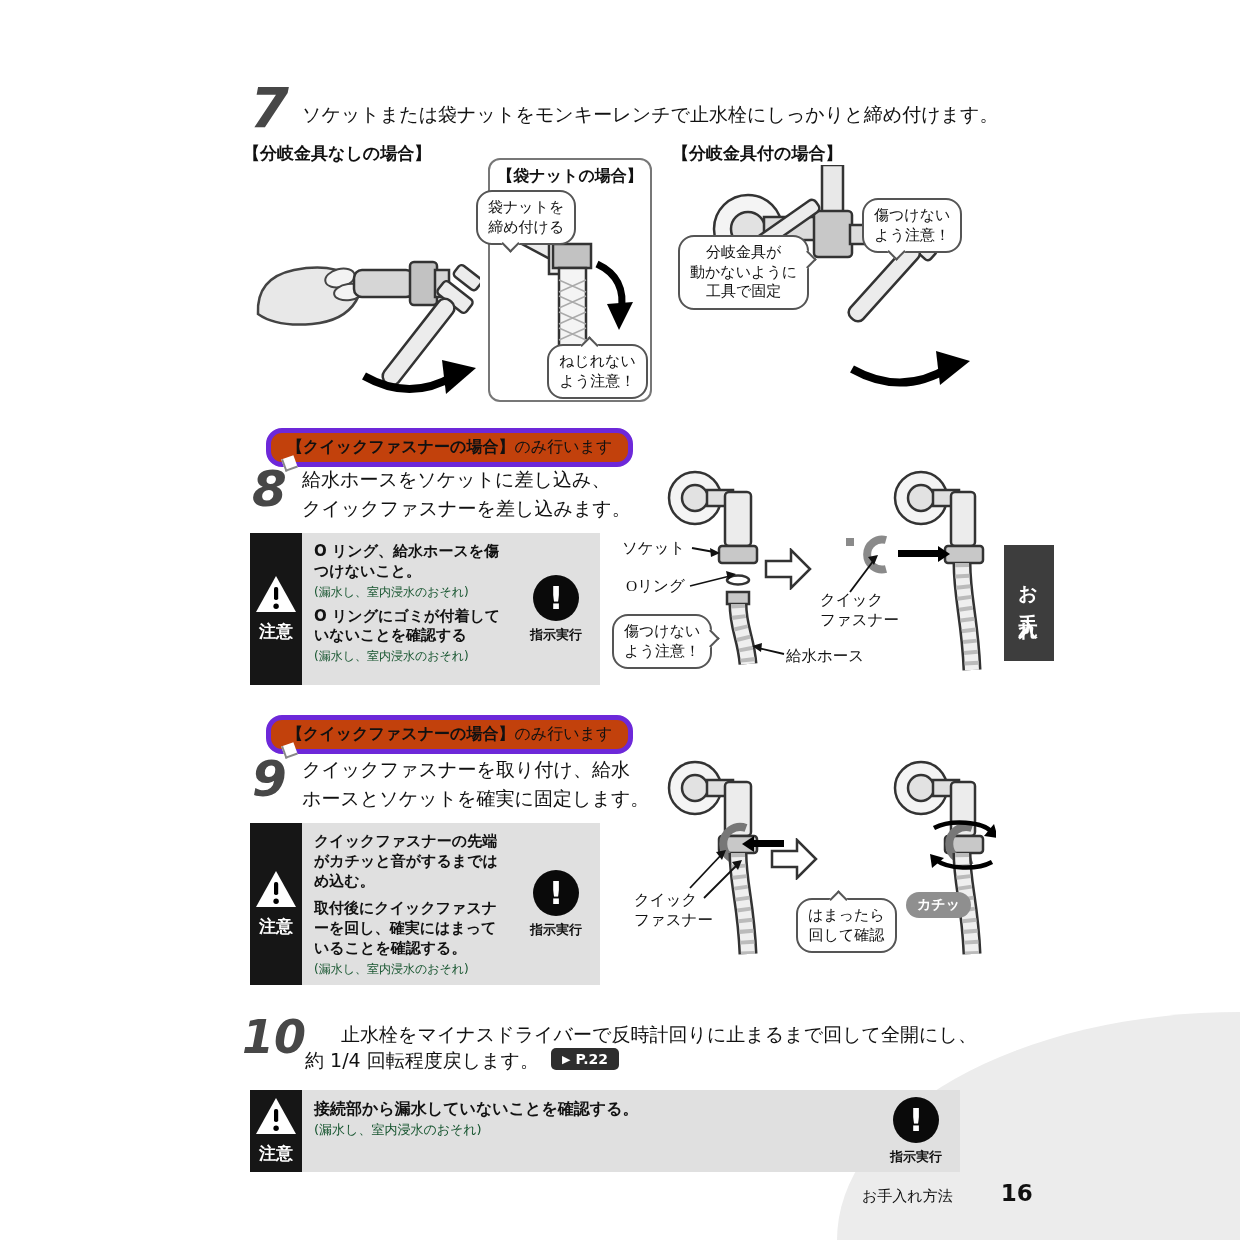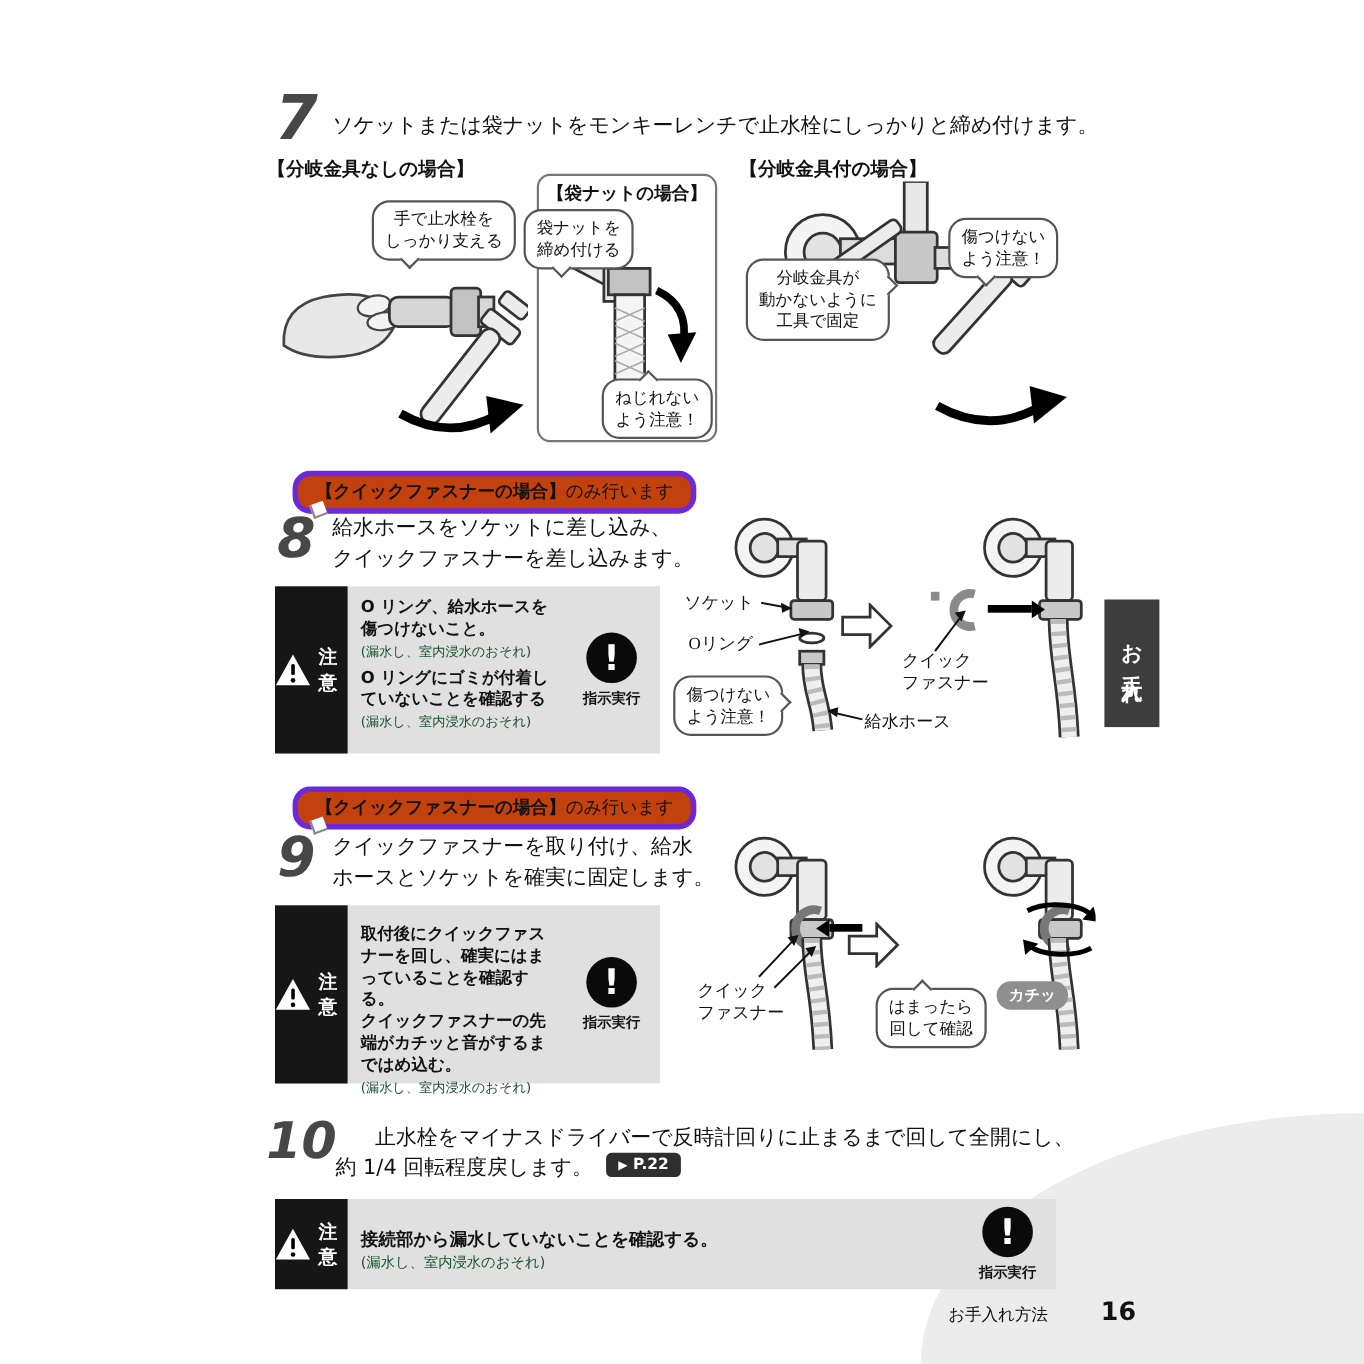--- a/index.html
+++ b/index.html
@@ -19,21 +19,21 @@
   .bubble{position:absolute;background:#fff;border:2px solid #555;border-radius:16px;padding:6px 10px;
           font-size:15px;line-height:1.3;text-align:center;white-space:pre-line;z-index:4;}
   .bubble::after{content:"";position:absolute;width:11px;height:11px;background:#fff;transform:rotate(45deg);}
   .tail-b::after{bottom:-7px;left:26px;border-right:2px solid #555;border-bottom:2px solid #555;}
   .tail-t::after{top:-7px;left:34px;border-left:2px solid #555;border-top:2px solid #555;}
   .tail-r::after{right:-7px;top:16px;border-right:2px solid #555;border-top:2px solid #555;}
   .ill-label{position:absolute;font-size:15.5px;line-height:1.3;white-space:pre-line;z-index:3;}
   .overlay{position:absolute;z-index:2;pointer-events:none;}
   .fixture{position:absolute;z-index:1;}
   .caution{position:absolute;display:flex;background:#e0e0e0;z-index:3;}
-  .caution-side{flex:0 0 52px;background:#161616;color:#fff;display:flex;flex-direction:row;
+  .caution-side{flex:0 0 52px;background:#161616;color:#fff;display:flex;flex-direction:column;
                 align-items:center;justify-content:center;gap:7px;}
   .caution-word{font-weight:bold;font-size:17px;}
   .caution-body{flex:1;padding:9px 4px 6px 12px;}
   .c-item{font-size:15px;font-weight:600;line-height:1.32;}
   .c-note{font-size:12px;color:#14532d;margin:2px 0 6px;}
   .caution-action{flex:0 0 88px;display:flex;flex-direction:column;align-items:center;justify-content:center;gap:5px;}
   .action-circle{width:46px;height:46px;border-radius:50%;background:#0a0a0a;color:#fff;display:flex;
                  align-items:center;justify-content:center;font-weight:bold;font-size:32px;line-height:1;}
   .action-label{font-size:13px;font-weight:bold;}
   .open-arrow{position:absolute;z-index:2;}
@@ -109,22 +109,20 @@
     <rect x="192" y="54" width="25" height="31" fill="#c2c2c2" stroke="#333" stroke-width="2.5"></rect>
     <g transform="rotate(42 202 72)">
       <rect x="206" y="38" width="27" height="13" rx="4" fill="#ececec" stroke="#333" stroke-width="2.5"></rect>
       <rect x="204" y="58" width="34" height="15" rx="4" fill="#ececec" stroke="#333" stroke-width="2.5"></rect>
       <rect x="211" y="70" width="17" height="96" rx="7" fill="#ececec" stroke="#333" stroke-width="2.5"></rect>
     </g>
     <path d="M152,204 Q202,232 250,202" fill="none" stroke="#000" stroke-width="8"></path>
     <polygon points="240,220 270,196 236,186" fill="#000"></polygon>
   </svg>
 
-  <div class="bubble tail-b" style="left:338px;top:182px;">手で止水栓を
-しっかり支える</div>
   <div class="bubble tail-b" style="left:476px;top:190px;">袋ナットを
 締め付ける</div>
   <div class="bubble tail-t" style="left:547px;top:344px;">ねじれない
 よう注意！</div>
   <div class="bubble tail-r" style="left:678px;top:235px;">分岐金具が
 動かないように
 工具で固定</div>
   <div class="bubble tail-b" style="left:862px;top:198px;">傷つけない
 よう注意！</div>
 
@@ -223,22 +221,22 @@
   <div class="caution" style="left:250px;top:823px;width:350px;height:162px;">
     <div class="caution-side">
       <svg width="42" height="38" viewBox="0 0 42 38">
         <polygon points="21,1 41,37 1,37" fill="#fff"></polygon>
         <rect x="19" y="12" width="4.2" height="13" rx="1.8" fill="#000"></rect>
         <circle cx="21.1" cy="31.2" r="2.7" fill="#000"></circle>
       </svg>
       <div class="caution-word">注意</div>
     </div>
     <div class="caution-body">
+      <div class="c-item">クイックファスナーの先端がカチッと音がするまではめ込む。</div>
       <div class="c-item" style="margin-top:8px;">取付後にクイックファスナーを回し、確実にはまっていることを確認する。</div>
-      <div class="c-item">クイックファスナーの先端がカチッと音がするまではめ込む。</div>
       <div class="c-note">(漏水し、室内浸水のおそれ)</div>
     </div>
     <div class="caution-action">
       <div class="action-circle">!</div>
       <div class="action-label">指示実行</div>
     </div>
   </div>
 
   <svg class="fixture" style="left:640px;top:758px;" width="150" height="212" viewBox="0 0 150 212">
     <circle cx="55" cy="30" r="26" fill="#f4f4f4" stroke="#333" stroke-width="2.5"></circle>
@@ -303,21 +301,21 @@
 
   <div class="caution" style="left:250px;top:1090px;width:710px;height:82px;">
     <div class="caution-side">
       <svg width="42" height="38" viewBox="0 0 42 38">
         <polygon points="21,1 41,37 1,37" fill="#fff"></polygon>
         <rect x="19" y="12" width="4.2" height="13" rx="1.8" fill="#000"></rect>
         <circle cx="21.1" cy="31.2" r="2.7" fill="#000"></circle>
       </svg>
       <div class="caution-word">注意</div>
     </div>
-    <div class="caution-body" style="padding-top:26px;">
+    <div class="caution-body" style="padding-top:8px;">
       <div class="c-item" style="font-size:16px;">接続部から漏水していないことを確認する。</div>
       <div class="c-note" style="font-size:13px;">(漏水し、室内浸水のおそれ)</div>
     </div>
     <div class="caution-action">
       <div class="action-circle">!</div>
       <div class="action-label">指示実行</div>
     </div>
   </div>
 
   <div class="side-tab">お手入れ</div>

